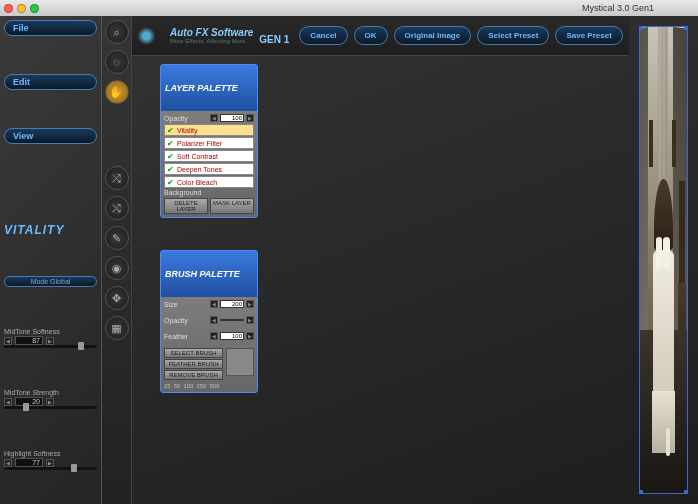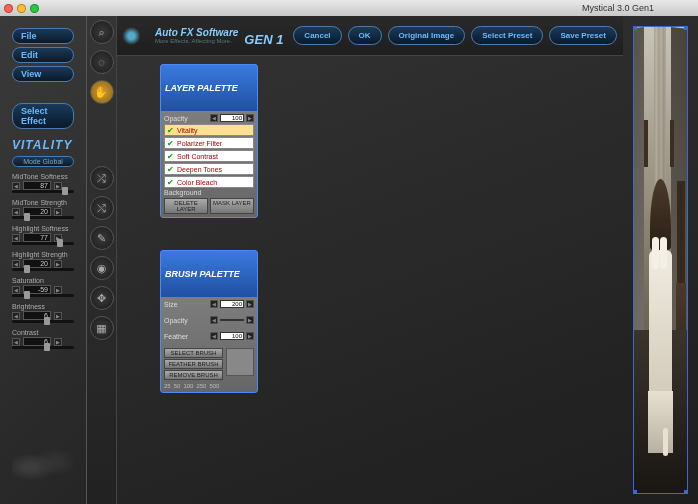--- a/index.html
+++ b/index.html
@@ -8,21 +8,21 @@
 .titlebar { height: 16px; background: linear-gradient(#e8e8e8, #c8c8c8); display: flex; align-items: center; padding: 0 4px; font-size: 9px; color: #333; }
 .traffic-lights { display: flex; gap: 4px; margin-right: 8px; }
 .tl { width: 9px; height: 9px; border-radius: 50%; border: 0.5px solid rgba(0,0,0,0.3); }
 .tl-red { background: #ff5f56; }
 .tl-yellow { background: #ffbd2e; }
 .tl-green { background: #27c93f; }
 .title-text { flex: 1; text-align: right; margin-right: 40px; }
 
 .app { display: flex; height: 488px; background: linear-gradient(135deg, #2a2a2a, #1a1a1a); }
 
-.left-panel { width: 87px; background: linear-gradient(135deg, #3a3a3a, #252525); padding: 12px; border-right: 1px solid #555; display: flex; flex-direction: column; }
+.left-panel { width: 102px; background: linear-gradient(135deg, #3a3a3a, #252525); padding: 4px; border-right: 1px solid #555; display: flex; flex-direction: column; gap: 35px; }
 .menu-btn { background: linear-gradient(#1a3a5a, #0a1a2a); color: #6ab8ff; border: 1px solid #4a7aaf; border-radius: 10px; padding: 2px 8px; margin-bottom: 3px; font-size: 9px; font-weight: bold; cursor: pointer; text-align: left; }
 
 .effect-title { color: #6ab8ff; font-size: 12px; font-weight: bold; font-style: italic; margin: 6px 0 4px; letter-spacing: 1px; }
 .mode-btn { background: linear-gradient(#1a3a5a, #0a1a2a); color: #7ac; border: 1px solid #4a7aaf; border-radius: 8px; padding: 1px 6px; font-size: 7px; margin-bottom: 6px; cursor: pointer; }
 
 .slider-row { margin-bottom: 6px; }
 .slider-label { color: #aaa; font-size: 7px; display: block; margin-bottom: 1px; }
 .slider-wrap { display: flex; align-items: center; gap: 3px; }
 .slider-val { background: #111; color: #ccc; border: 1px solid #555; font-size: 7px; padding: 0 2px; width: 28px; text-align: right; }
 .slider-track { flex: 1; height: 3px; background: #111; border-radius: 2px; position: relative; }
@@ -35,21 +35,21 @@
 .tool-btn { width: 24px; height: 24px; background: radial-gradient(circle, #3a3a3a, #1a1a1a); border: 1px solid #555; border-radius: 50%; display: flex; align-items: center; justify-content: center; color: #aaa; font-size: 11px; cursor: pointer; }
 .tool-btn.hand { background: radial-gradient(circle, #d4a030, #8a6010); color: #fff; }
 
 .main-area { flex: 1; display: flex; background: linear-gradient(160deg, #333, #1e1e1e); }
 
 .top-bar { height: 40px; display: flex; align-items: center; padding: 0 6px; gap: 6px; background: linear-gradient(#2a2a2a, #1e1e1e); border-bottom: 1px solid #444; }
 .logo-area { display: flex; align-items: center; gap: 4px; margin-right: 4px; }
 .logo-swirl { width: 28px; height: 22px; background: radial-gradient(circle at 30% 50%, #5ac 15%, transparent 40%); border-radius: 4px; }
 .logo-text { color: #8cf; font-size: 10px; font-weight: bold; font-style: italic; line-height: 1; }
 .logo-sub { color: #577; font-size: 6px; }
-.gen-badge { color: #8cf; font-size: 13px; font-style: italic; font-weight: bold; margin-left: 2px; margin-top: 8px; }
+.gen-badge { color: #8cf; font-size: 10px; font-weight: bold; margin-left: 2px; margin-top: 8px; }
 .top-btn { background: linear-gradient(#1a3a5a, #0a1a2a); color: #6ab8ff; border: 1px solid #4a7aaf; border-radius: 10px; padding: 4px 10px; font-size: 8px; font-weight: bold; cursor: pointer; white-space: nowrap; }
 
 .canvas-area { flex: 1; position: relative; padding: 10px; }
 .canvas-frame { width: 100%; height: 100%; border: 1px solid #3a6acf; position: relative; background: linear-gradient(180deg, #c8c4b8 0%, #989080 35%, #706858 60%, #4a4238 100%); overflow: hidden; }
 
 
 .wall-left { position: absolute; left: 0; top: 0; width: 18%; height: 80%; background: linear-gradient(100deg, #58534a, #78726a); transform: skewY(-8deg); transform-origin: top right; }
 .wall-right { position: absolute; right: 0; top: 0; width: 30%; height: 80%; background: linear-gradient(260deg, #48433a, #68625a); transform: skewY(6deg); transform-origin: top left; }
 .floor { position: absolute; bottom: 0; left: 0; right: 0; height: 35%; background: linear-gradient(180deg, #3a342c, #1a1612); }
 .bed { position: absolute; left: 28%; bottom: 18%; width: 44%; height: 38%; }
@@ -101,21 +101,20 @@
   <div class="title-text">Mystical 3.0 Gen1</div>
 </div>
 
 <div class="app">
 
   <div class="left-panel">
     <button class="menu-btn">File</button>
     <button class="menu-btn">Edit</button>
     <button class="menu-btn">View</button>
     <div style="height:18px"></div>
-    <button class="menu-btn">Select Effect</button>
 
     <div class="effect-title">VITALITY</div>
     <button class="mode-btn">Mode Global</button>
 
     <div class="slider-row">
       <span class="slider-label">MidTone Softness</span>
       <div class="slider-wrap">
           <div class="arrow-btn">◀</div>
           <span class="slider-val">87</span>
           <div class="arrow-btn">▶</div>

